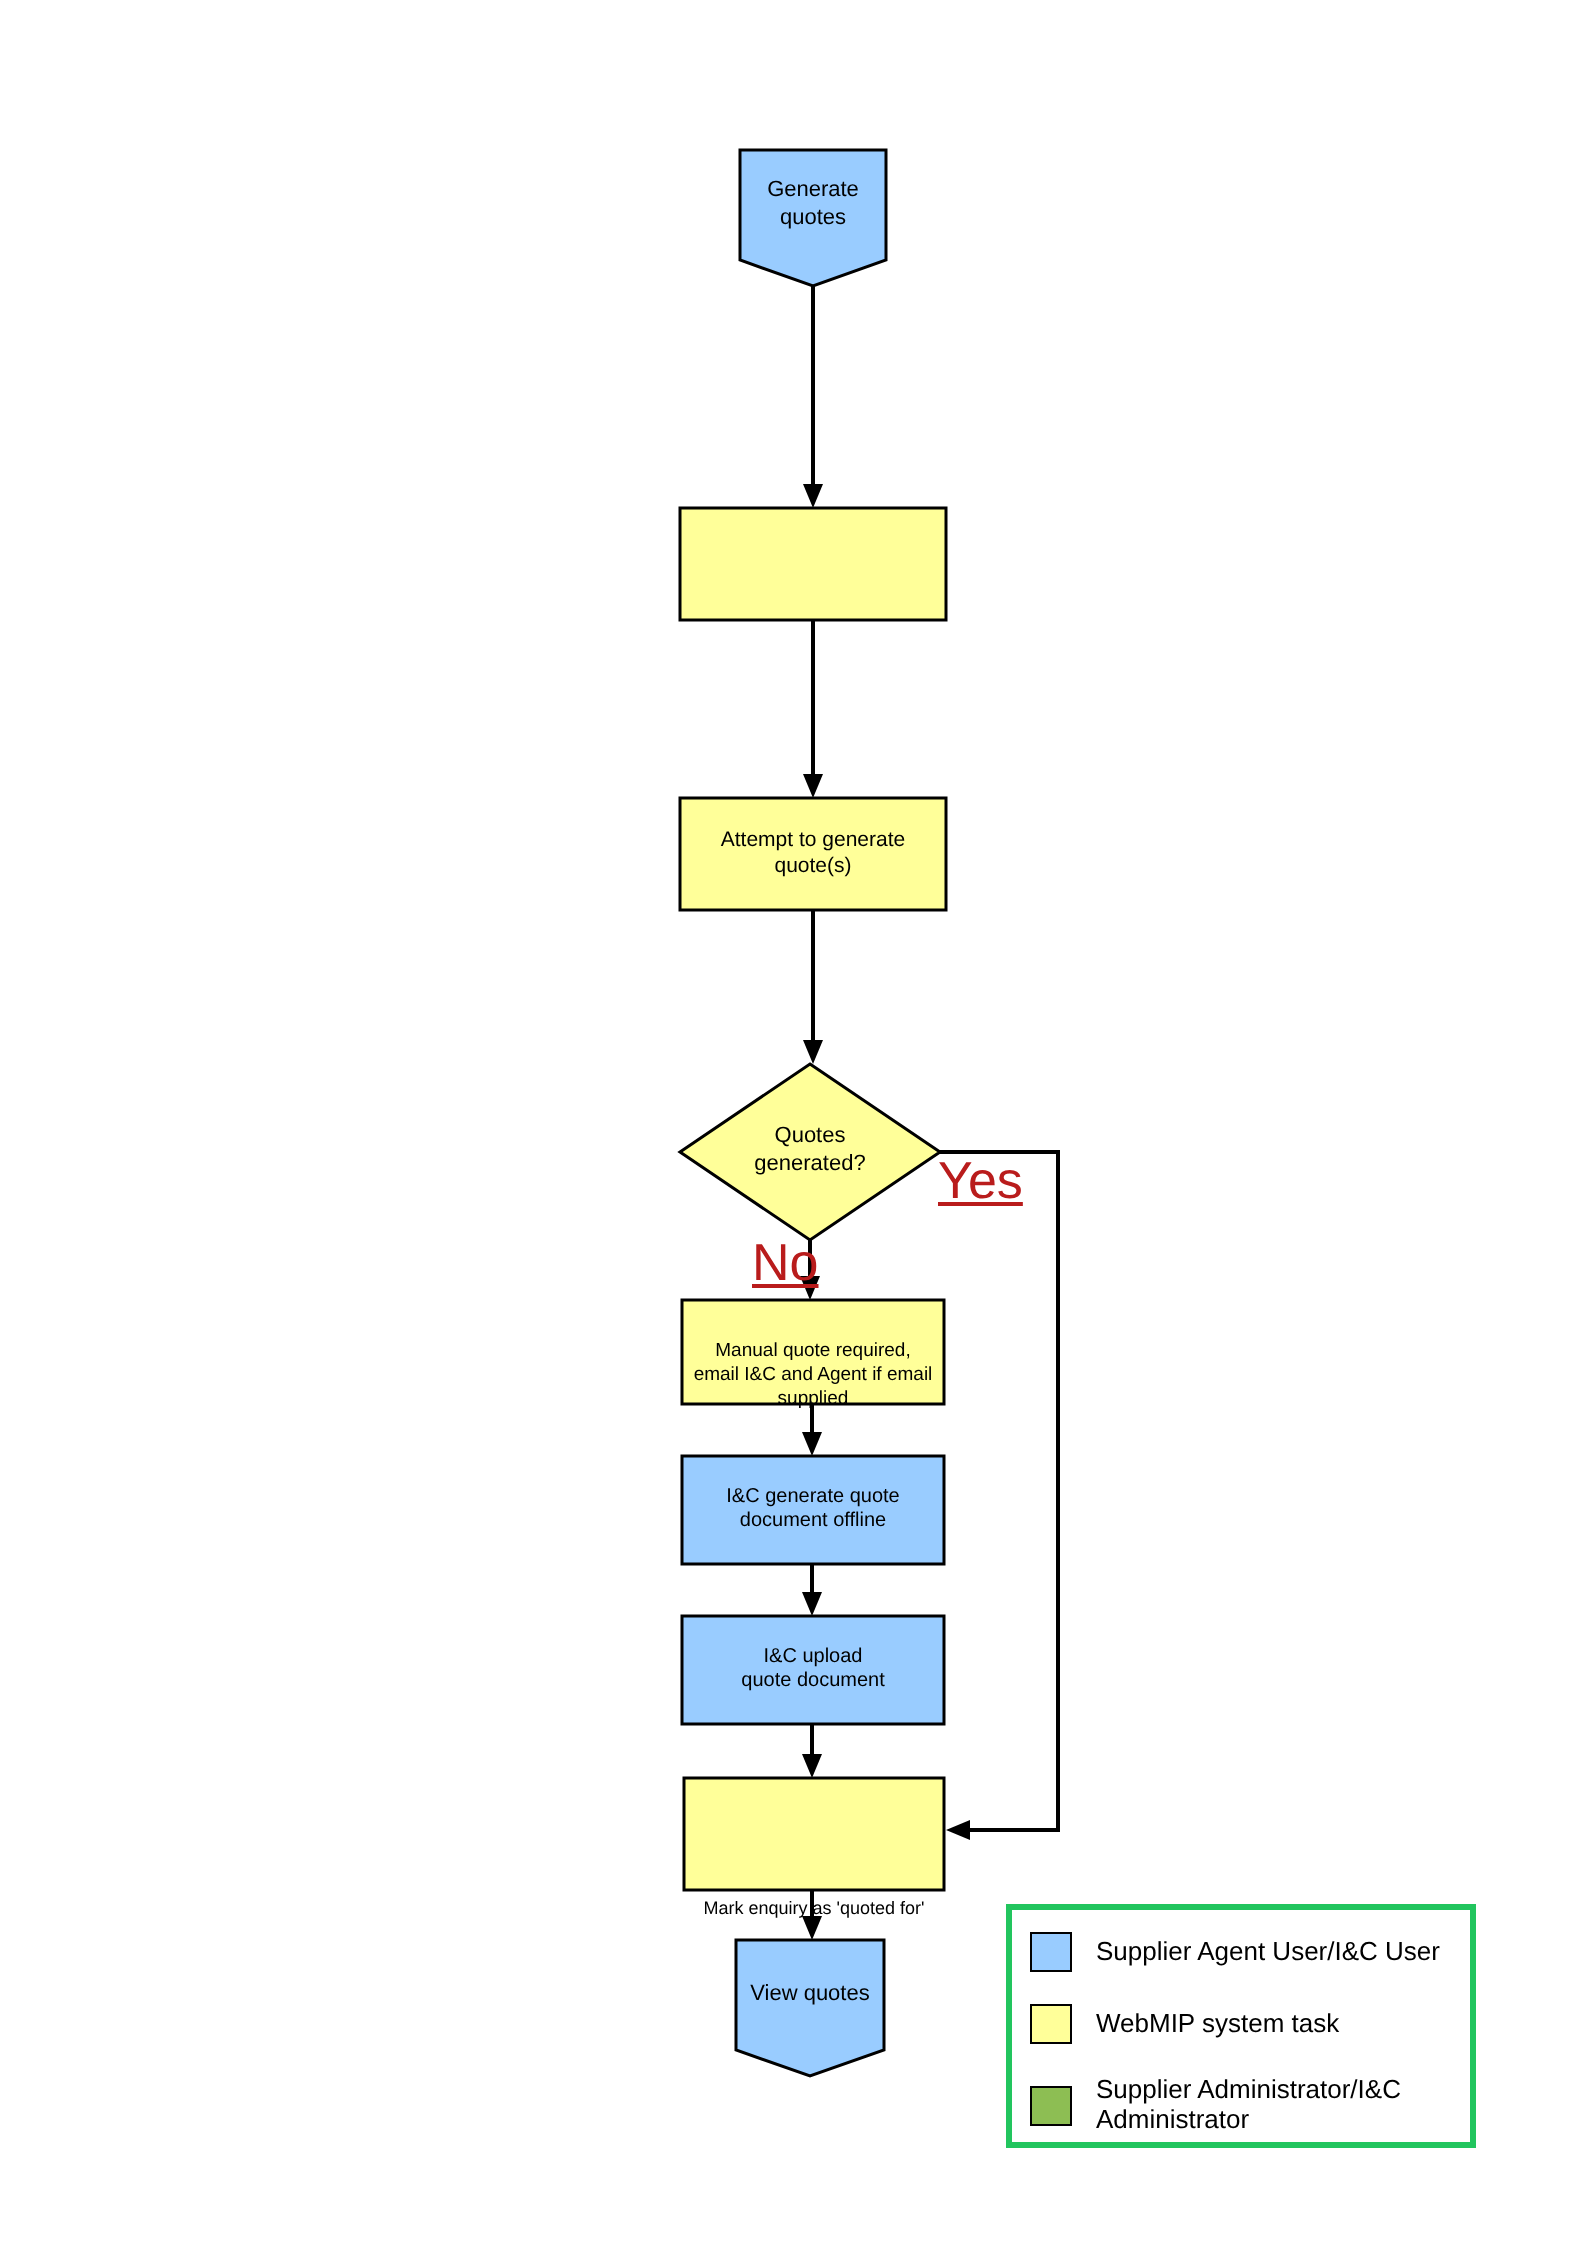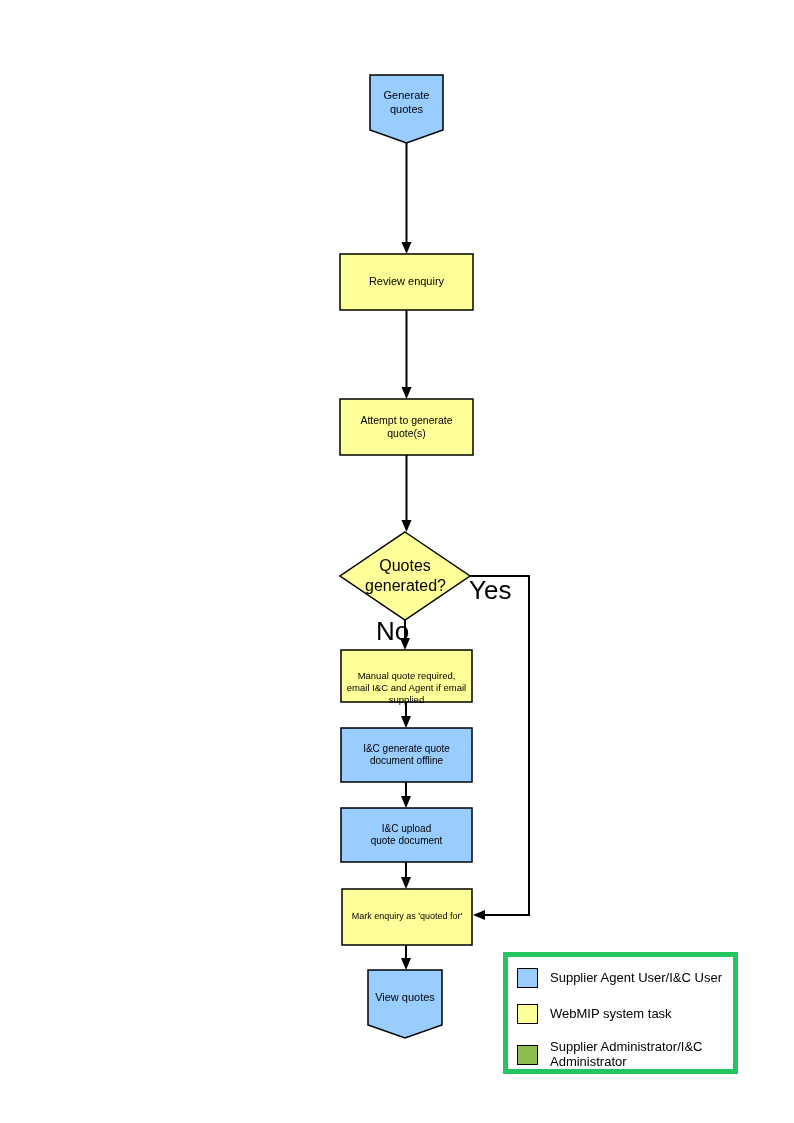--- a/index.html
+++ b/index.html
@@ -8,33 +8,33 @@
     font-family:"Liberation Sans", sans-serif;color:#000;
   }
   #shapes{position:absolute;left:0;top:0;width:794px;height:1123px;}
   .lbl{
     position:absolute;display:flex;align-items:center;justify-content:center;
     text-align:center;line-height:1.25;color:#000;
   }
   .lbl-start{left:370px;top:75px;width:73px;height:55px;font-size:11px;}
   .lbl-review{left:340px;top:254px;width:133px;height:56px;font-size:11px;}
   .lbl-attempt{left:340px;top:399px;width:133px;height:56px;font-size:10.5px;padding:16px 14px;box-sizing:border-box;}
-  .lbl-decision{left:340px;top:532px;width:130px;height:88px;font-size:16px;}
+  .lbl-decision{left:340px;top:532px;width:130px;height:88px;font-size:11px;}
   .lbl-decision span{display:inline-block;width:80px;}
   .lbl-manual{left:341px;top:650px;width:131px;height:52px;font-size:9.5px;padding:0 4px;box-sizing:border-box;margin-top:12px;}
   .lbl-icgen{left:341px;top:728px;width:131px;height:54px;font-size:10px;padding:14px 12px;box-sizing:border-box;}
   .lbl-icupload{left:341px;top:808px;width:131px;height:54px;font-size:10px;padding:0 27px;box-sizing:border-box;}
-  .lbl-mark{left:342px;top:889px;width:130px;height:56px;font-size:9px;white-space:nowrap;}
+  .lbl-mark{left:342px;top:927px;width:130px;height:56px;font-size:9px;white-space:nowrap;}
   .lbl-end{left:368px;top:970px;width:74px;height:55px;font-size:11px;}
-  .branch-label{position:absolute;font-size:26px;line-height:1;color:#000000;}
+  .branch-label{position:absolute;font-size:26px;line-height:1;color:#b91c1c;text-decoration:underline;}
   .branch-yes{left:469px;top:577px;}
   .branch-no{left:376px;top:618px;}
   #legend{
     position:absolute;left:503px;top:952px;width:235px;height:122px;
-    border:5px solid #22c55e;box-sizing:border-box;background:#fff;padding:11px 8px 0 9px;
+    border:3px solid #22c55e;box-sizing:border-box;background:#fff;padding:11px 8px 0 9px;
   }
   .legend-row{display:flex;align-items:center;margin-bottom:16px;}
   .legend-swatch{width:21px;height:20px;border:1px solid #000;box-sizing:border-box;flex:0 0 auto;}
   .legend-text{margin-left:12px;font-size:13px;line-height:1.15;}
 </style>
 </head>
 <body>
 
 <div id="canvas">
 
@@ -69,21 +69,20 @@
     <rect x="340" y="399" width="133" height="56" stroke="#000" stroke-width="1.5" fill="#FFFF99"></rect>
     <polygon points="405,532 470,576 405,620 340,576" stroke="#000" stroke-width="1.5" fill="#FFFF99"></polygon>
     <rect x="341" y="650" width="131" height="52" stroke="#000" stroke-width="1.5" fill="#FFFF99"></rect>
     <rect x="341" y="728" width="131" height="54" stroke="#000" stroke-width="1.5" fill="#99CCFF"></rect>
     <rect x="341" y="808" width="131" height="54" stroke="#000" stroke-width="1.5" fill="#99CCFF"></rect>
     <rect x="342" y="889" width="130" height="56" stroke="#000" stroke-width="1.5" fill="#FFFF99"></rect>
     <polygon points="368,970 442,970 442,1025 405,1038 368,1025" stroke="#000" stroke-width="1.5" fill="#99CCFF"></polygon>
   </svg>
 
   <div class="lbl lbl-start">Generate quotes</div>
-  <div class="lbl lbl-review">Review enquiry</div>
   <div class="lbl lbl-attempt">Attempt to generate quote(s)</div>
   <div class="lbl lbl-decision">
     <span>Quotes generated?</span>
   </div>
   <div class="lbl lbl-manual">Manual quote required, email I&amp;C and Agent if email supplied</div>
   <div class="lbl lbl-icgen">I&amp;C generate quote document offline</div>
   <div class="lbl lbl-icupload">I&amp;C upload quote document</div>
   <div class="lbl lbl-mark">Mark enquiry as 'quoted for'</div>
   <div class="lbl lbl-end">View quotes</div>
 

